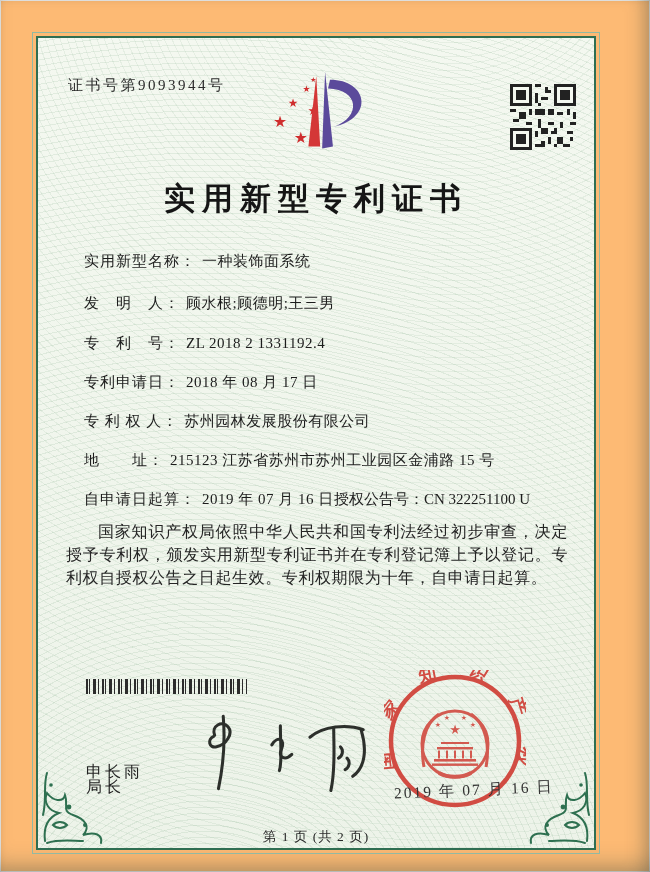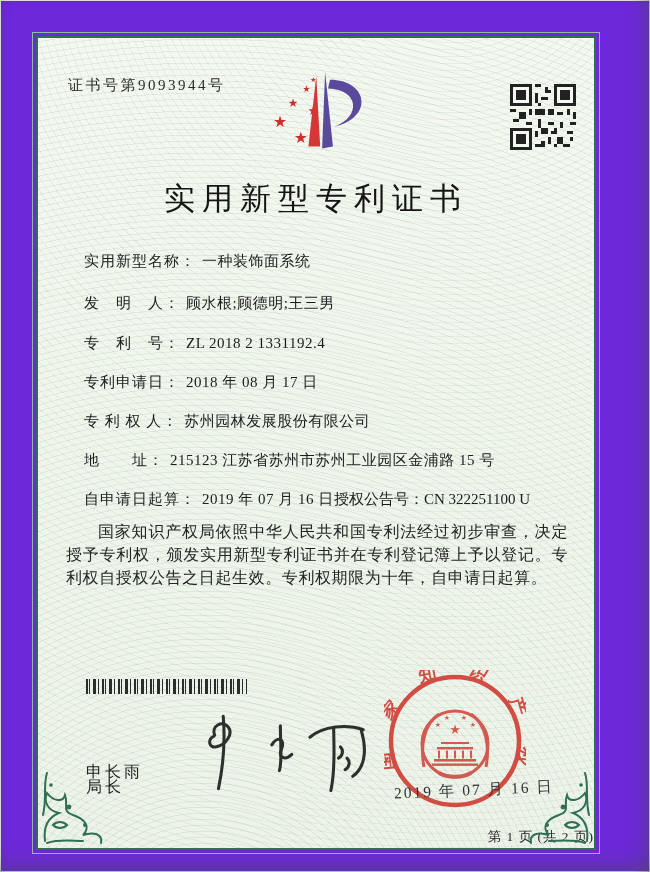--- a/index.html
+++ b/index.html
@@ -3,21 +3,21 @@
 <meta charset="utf-8">
 <style>
   html,body{margin:0;padding:0;}
   body{
     width:650px;height:872px;position:relative;overflow:hidden;
     background:#fdfdfc;
     font-family:"Liberation Serif","DejaVu Serif",serif;
   }
   .sheet{
     position:absolute;inset:0;
-    background:#6d28d9;
+    background:#fdba74;
     box-shadow:
       inset -16px 0 20px -12px rgba(70,80,70,.45),
       inset 0 -18px 22px -12px rgba(70,80,70,.40),
       inset 5px 4px 10px -8px rgba(0,0,0,.18),
       inset 0 0 0 1px #ececea;
   }
   .frame{
     position:absolute;left:36px;top:36px;width:556px;height:810px;
     border:2px solid #2f6e52;
     outline:1px solid #92b9a2;
@@ -28,21 +28,21 @@
       linear-gradient(#f4f8f0,#edf3e9);
   }
   .cert-number{
     position:absolute;left:30px;top:38px;
     font-size:15px;letter-spacing:2.5px;color:#2b2b2b;white-space:pre;
   }
   .logo{position:absolute;left:222px;top:30px;}
   .qr{position:absolute;left:472px;top:46px;}
   .title{
     position:absolute;left:0;top:140px;width:100%;
-    text-align:center;font-size:31px;font-weight:400;color:#151515;
+    text-align:center;font-size:31px;font-weight:700;color:#151515;
     letter-spacing:7px;white-space:nowrap;
   }
   .fields{position:absolute;left:46px;top:214px;width:486px;font-size:15px;color:#1c1c1c;}
   .frow{position:absolute;left:0;white-space:nowrap;}
   .frow .lbl{white-space:pre;letter-spacing:1px;}
   .frow .val{white-space:pre;letter-spacing:.5px;padding-left:6px;}
   .frow2{position:absolute;white-space:nowrap;}
   .paras{
     position:absolute;left:28px;top:482px;width:502px;
     font-size:16px;line-height:23px;color:#242424;letter-spacing:.6px;
@@ -60,21 +60,21 @@
   .director-title{position:absolute;left:48px;top:692px;font-size:16px;color:#222;letter-spacing:3px;margin-top:47px;}
   .director-name{position:absolute;left:48px;top:724px;font-size:16px;color:#222;letter-spacing:3px;}
   .signature{position:absolute;left:150px;top:668px;}
   .seal{position:absolute;left:346px;top:632px;opacity:.9;}
   .seal-text{font-size:18px;font-weight:bold;letter-spacing:29px;fill:#cf3b32;}
   .seal-date{
     position:absolute;left:356px;top:742px;font-size:15.5px;color:#333;
     letter-spacing:2px;transform:rotate(-2.5deg);white-space:pre;
   }
   .page-footer{
-    position:absolute;left:0;top:790px;width:100%;text-align:right;
+    position:absolute;left:0;top:790px;width:100%;text-align:center;
     font-size:13.5px;color:#2a2a2a;letter-spacing:1px;
   }
   .orn{position:absolute;bottom:1px;}
   .orn-left{left:1px;}
   .orn-right{right:1px;transform:scaleX(-1);}
 </style>
 </head>
 <body>
 
 <div class="sheet">

